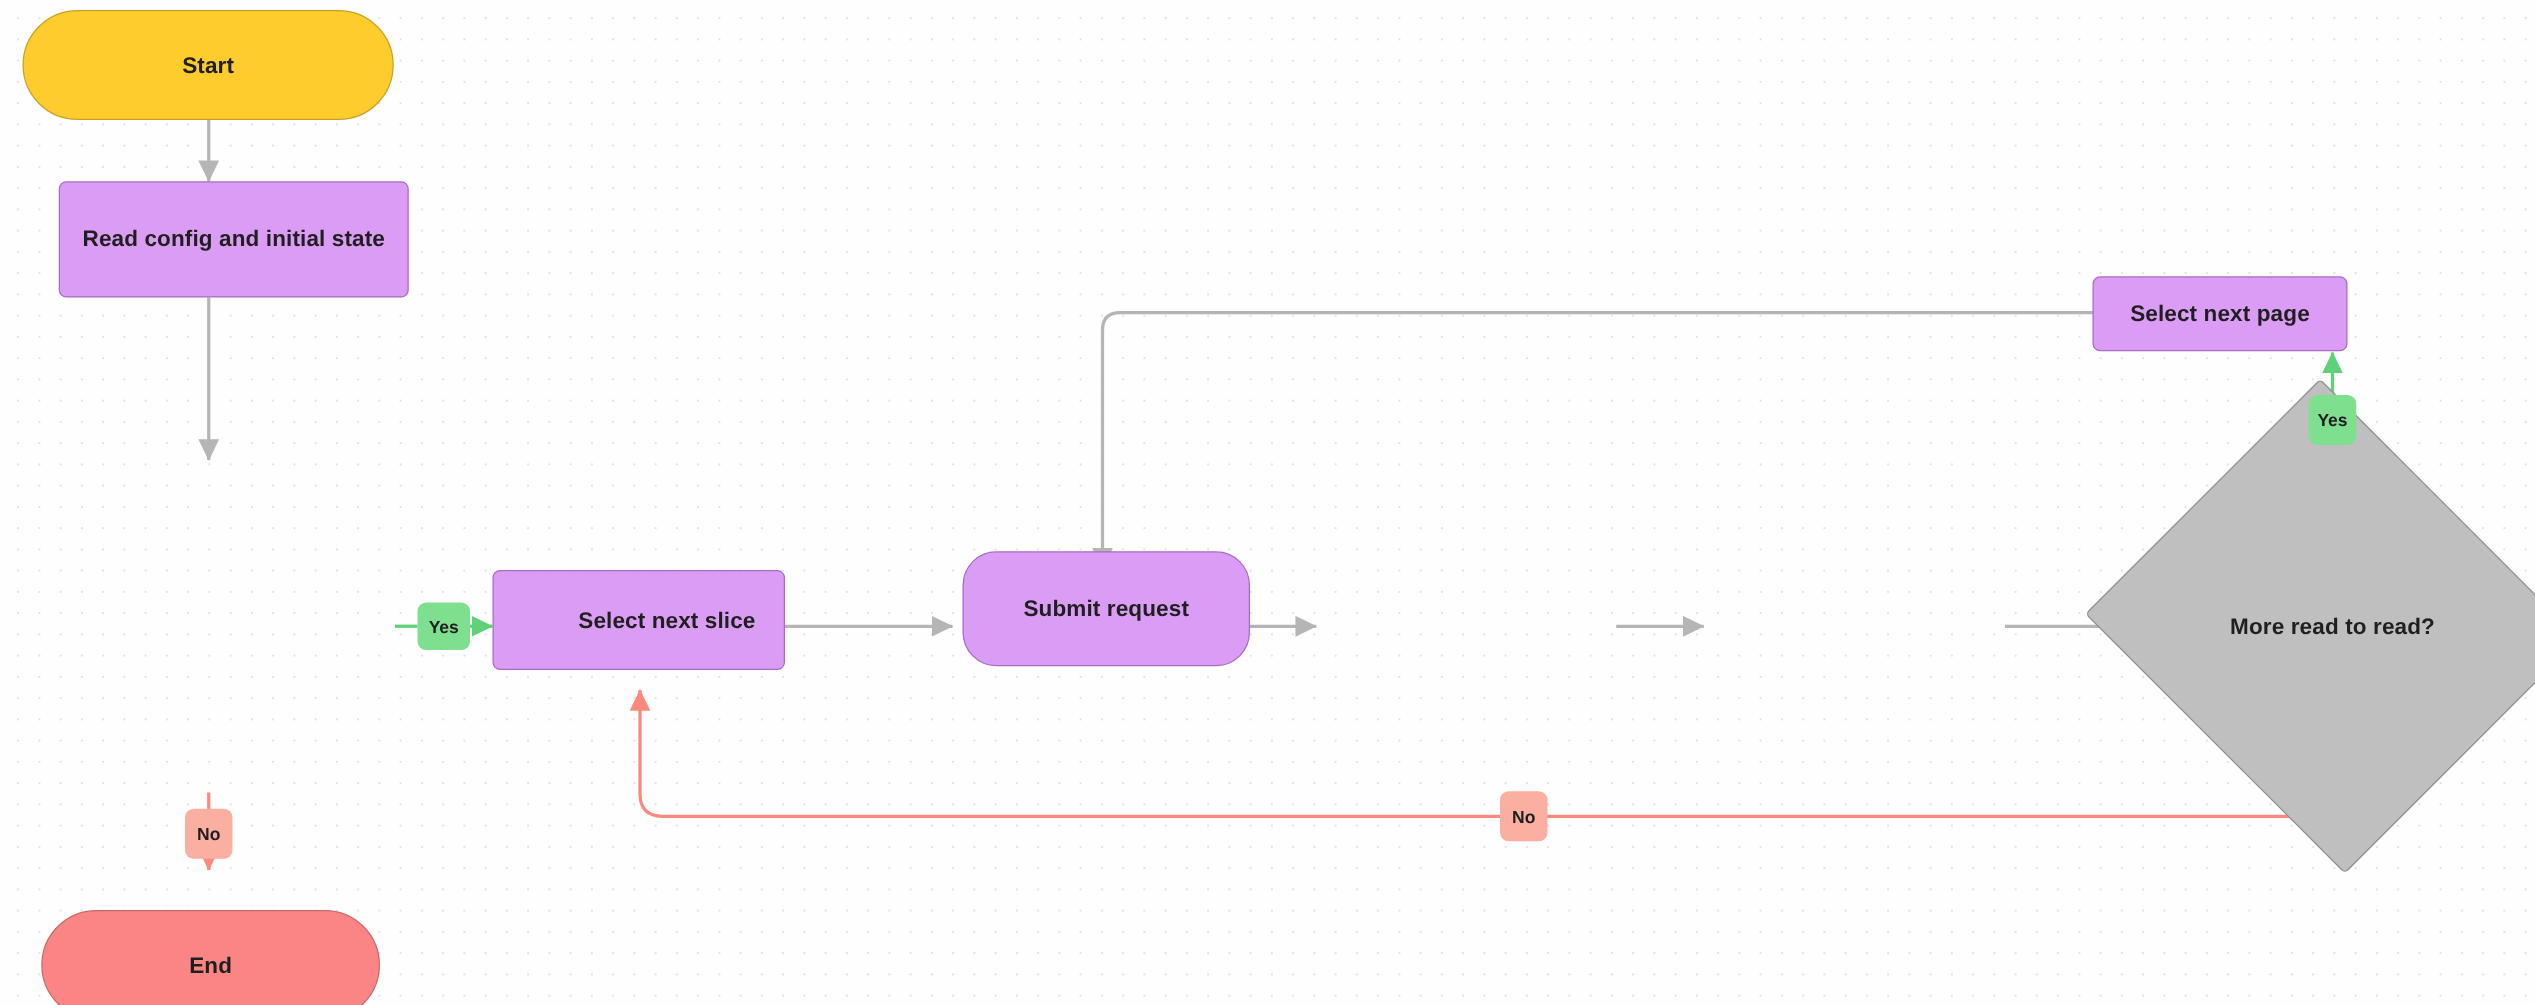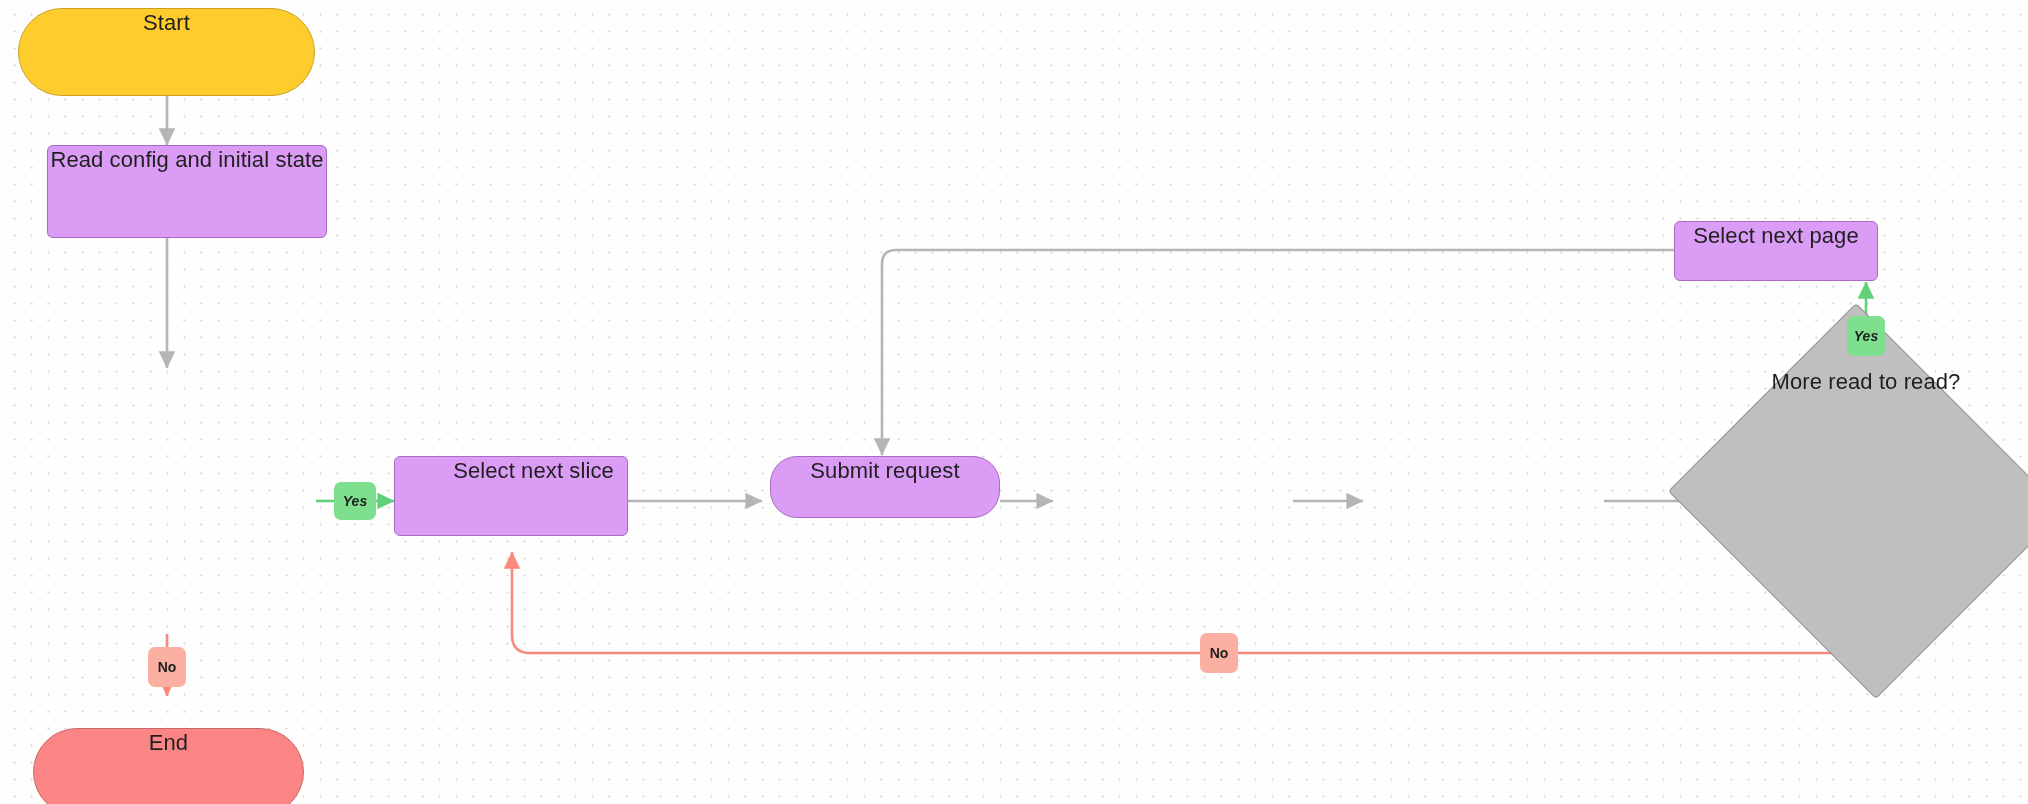--- a/index.html
+++ b/index.html
@@ -20,28 +20,29 @@
   }
   #edges{
     position:absolute; left:0; top:0;
     width:2028px; height:804px;
     pointer-events:none;
   }
   .node{
     position:absolute;
     box-sizing:border-box;
     display:flex;
-    align-items:flex-start;
+    align-items:center;
     justify-content:center;
     text-align:center;
     color:#1f1f1f;
-    font-size:22px;
+    font-size:18px;
     line-height:1.26;
     letter-spacing:.1px;
     z-index:3;
+    font-weight:bold;
   }
   .n-terminal{
     border-radius:48px;
     border:1.6px solid;
   }
   .n-process{
     border-radius:6px;
     border:1.6px solid;
   }
   .n-start{ background:#FFCC2E; border-color:#C9A021; }
@@ -72,21 +73,21 @@
     display:flex;
     align-items:center;
     justify-content:center;
     font-size:14px;
     font-weight:700;
     color:#1f1f1f;
     border-radius:7px;
     z-index:6;
     box-sizing:border-box;
   }
-  .lbl-yes{ background:#7EE08F;font-style:italic; }
+  .lbl-yes{ background:#7EE08F; }
   .lbl-no{  background:#FBAFA1; }
 </style>
 </head>
 <body>
 
 <div id="canvas">
 
   <svg id="edges" viewBox="0 0 2028 804" width="2028" height="804" xmlns="http://www.w3.org/2000/svg">
     <defs>
       <marker id="ah-gray" markerWidth="9" markerHeight="9" refX="6.4" refY="3.2" orient="auto" markerUnits="strokeWidth">
@@ -148,21 +149,21 @@
 
 
   <div class="node n-terminal n-end" style="left:33px; top:696px; width:271px; height:88px;margin-top:32px;">
     <span>End</span>
   </div>
 
   <div class="node n-process n-proc" style="left:394px; top:456px; width:234px; height:80px;padding-left:45px;">
     <span>Select next slice</span>
   </div>
 
-  <div class="node n-process n-proc" style="left:770px; top:456px; width:230px; height:62px;border-radius:27px;">
+  <div class="node n-process n-proc" style="left:770px; top:441px; width:230px; height:92px;border-radius:27px;">
     <span>Submit request</span>
   </div>
 
 
 
   <div class="node n-decision" style="left:1719px; top:368px; width:294px; height:266px;">
     <span class="diamond-shape"></span>
     <span class="diamond-label">More read to read?</span>
   </div>
 

